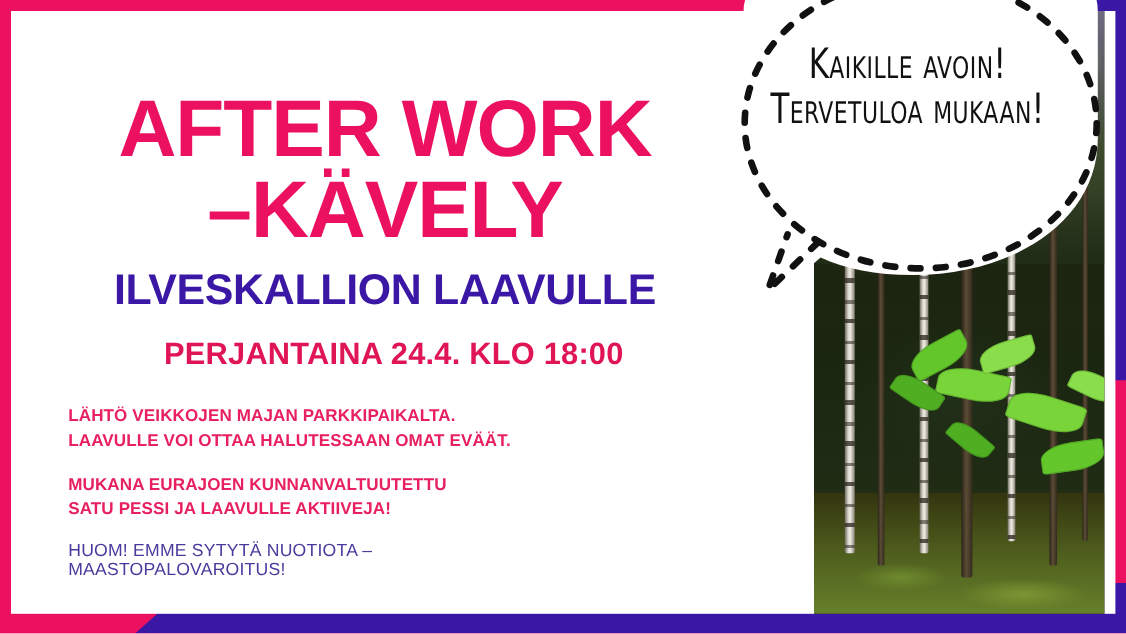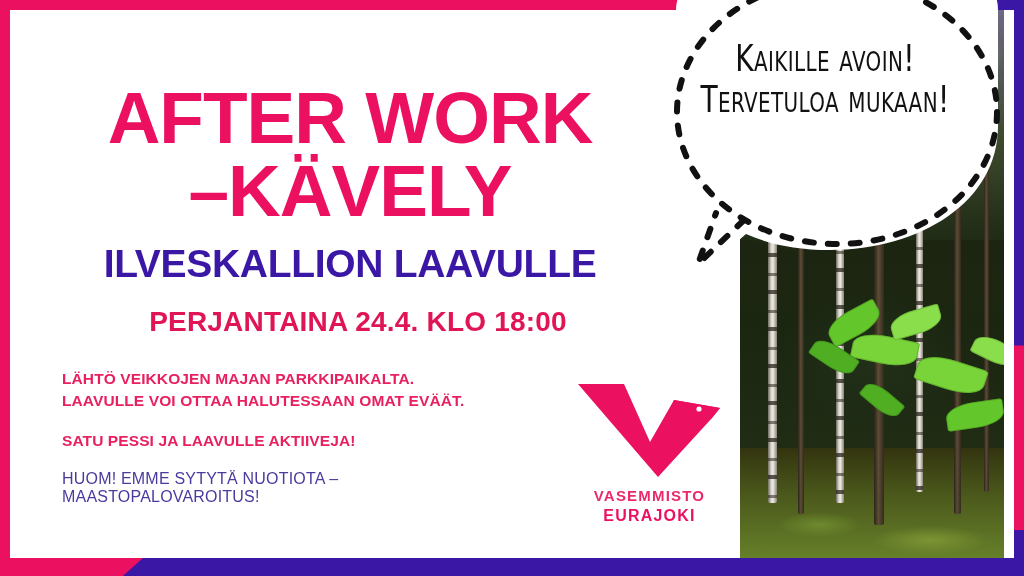--- a/index.html
+++ b/index.html
@@ -208,28 +208,20 @@
     <p class="h-sub">ILVESKALLION LAAVULLE</p>
     <p class="h-date">PERJANTAINA 24.4. KLO 18:00</p>
   </div>
 
   <div class="body-copy">
     <p class="para">
       <span>LÄHTÖ VEIKKOJEN MAJAN PARKKIPAIKALTA.</span>
       <span>LAAVULLE VOI OTTAA HALUTESSAAN OMAT EVÄÄT.</span>
     </p>
     <p class="para">
+      <span>MUKANA EURAJOEN KUNNANVALTUUTETTU</span>
       <span>SATU PESSI JA LAAVULLE AKTIIVEJA!</span>
     </p>
     <p class="note">HUOM! EMME SYTYTÄ NUOTIOTA – MAASTOPALOVAROITUS!</p>
   </div>
 
-  <div class="logo">
-    <svg class="logo-mark" viewBox="0 0 175 105">
-      <path d="M16,6 L62,6 L88,64 L112,22 L158,30 L150,40 L96,99 Z" fill="#EC1060"></path>
-      <path d="M112,22 L158,30 L149,41 L108,33 Z" fill="#EC1060"></path>
-      <circle cx="137" cy="31" r="2.6" fill="#ffffff"></circle>
-    </svg>
-    <div class="logo-t1">VASEMMISTO</div>
-    <div class="logo-t2">EURAJOKI</div>
-  </div>
 
 </div>
 
 </body></html>

